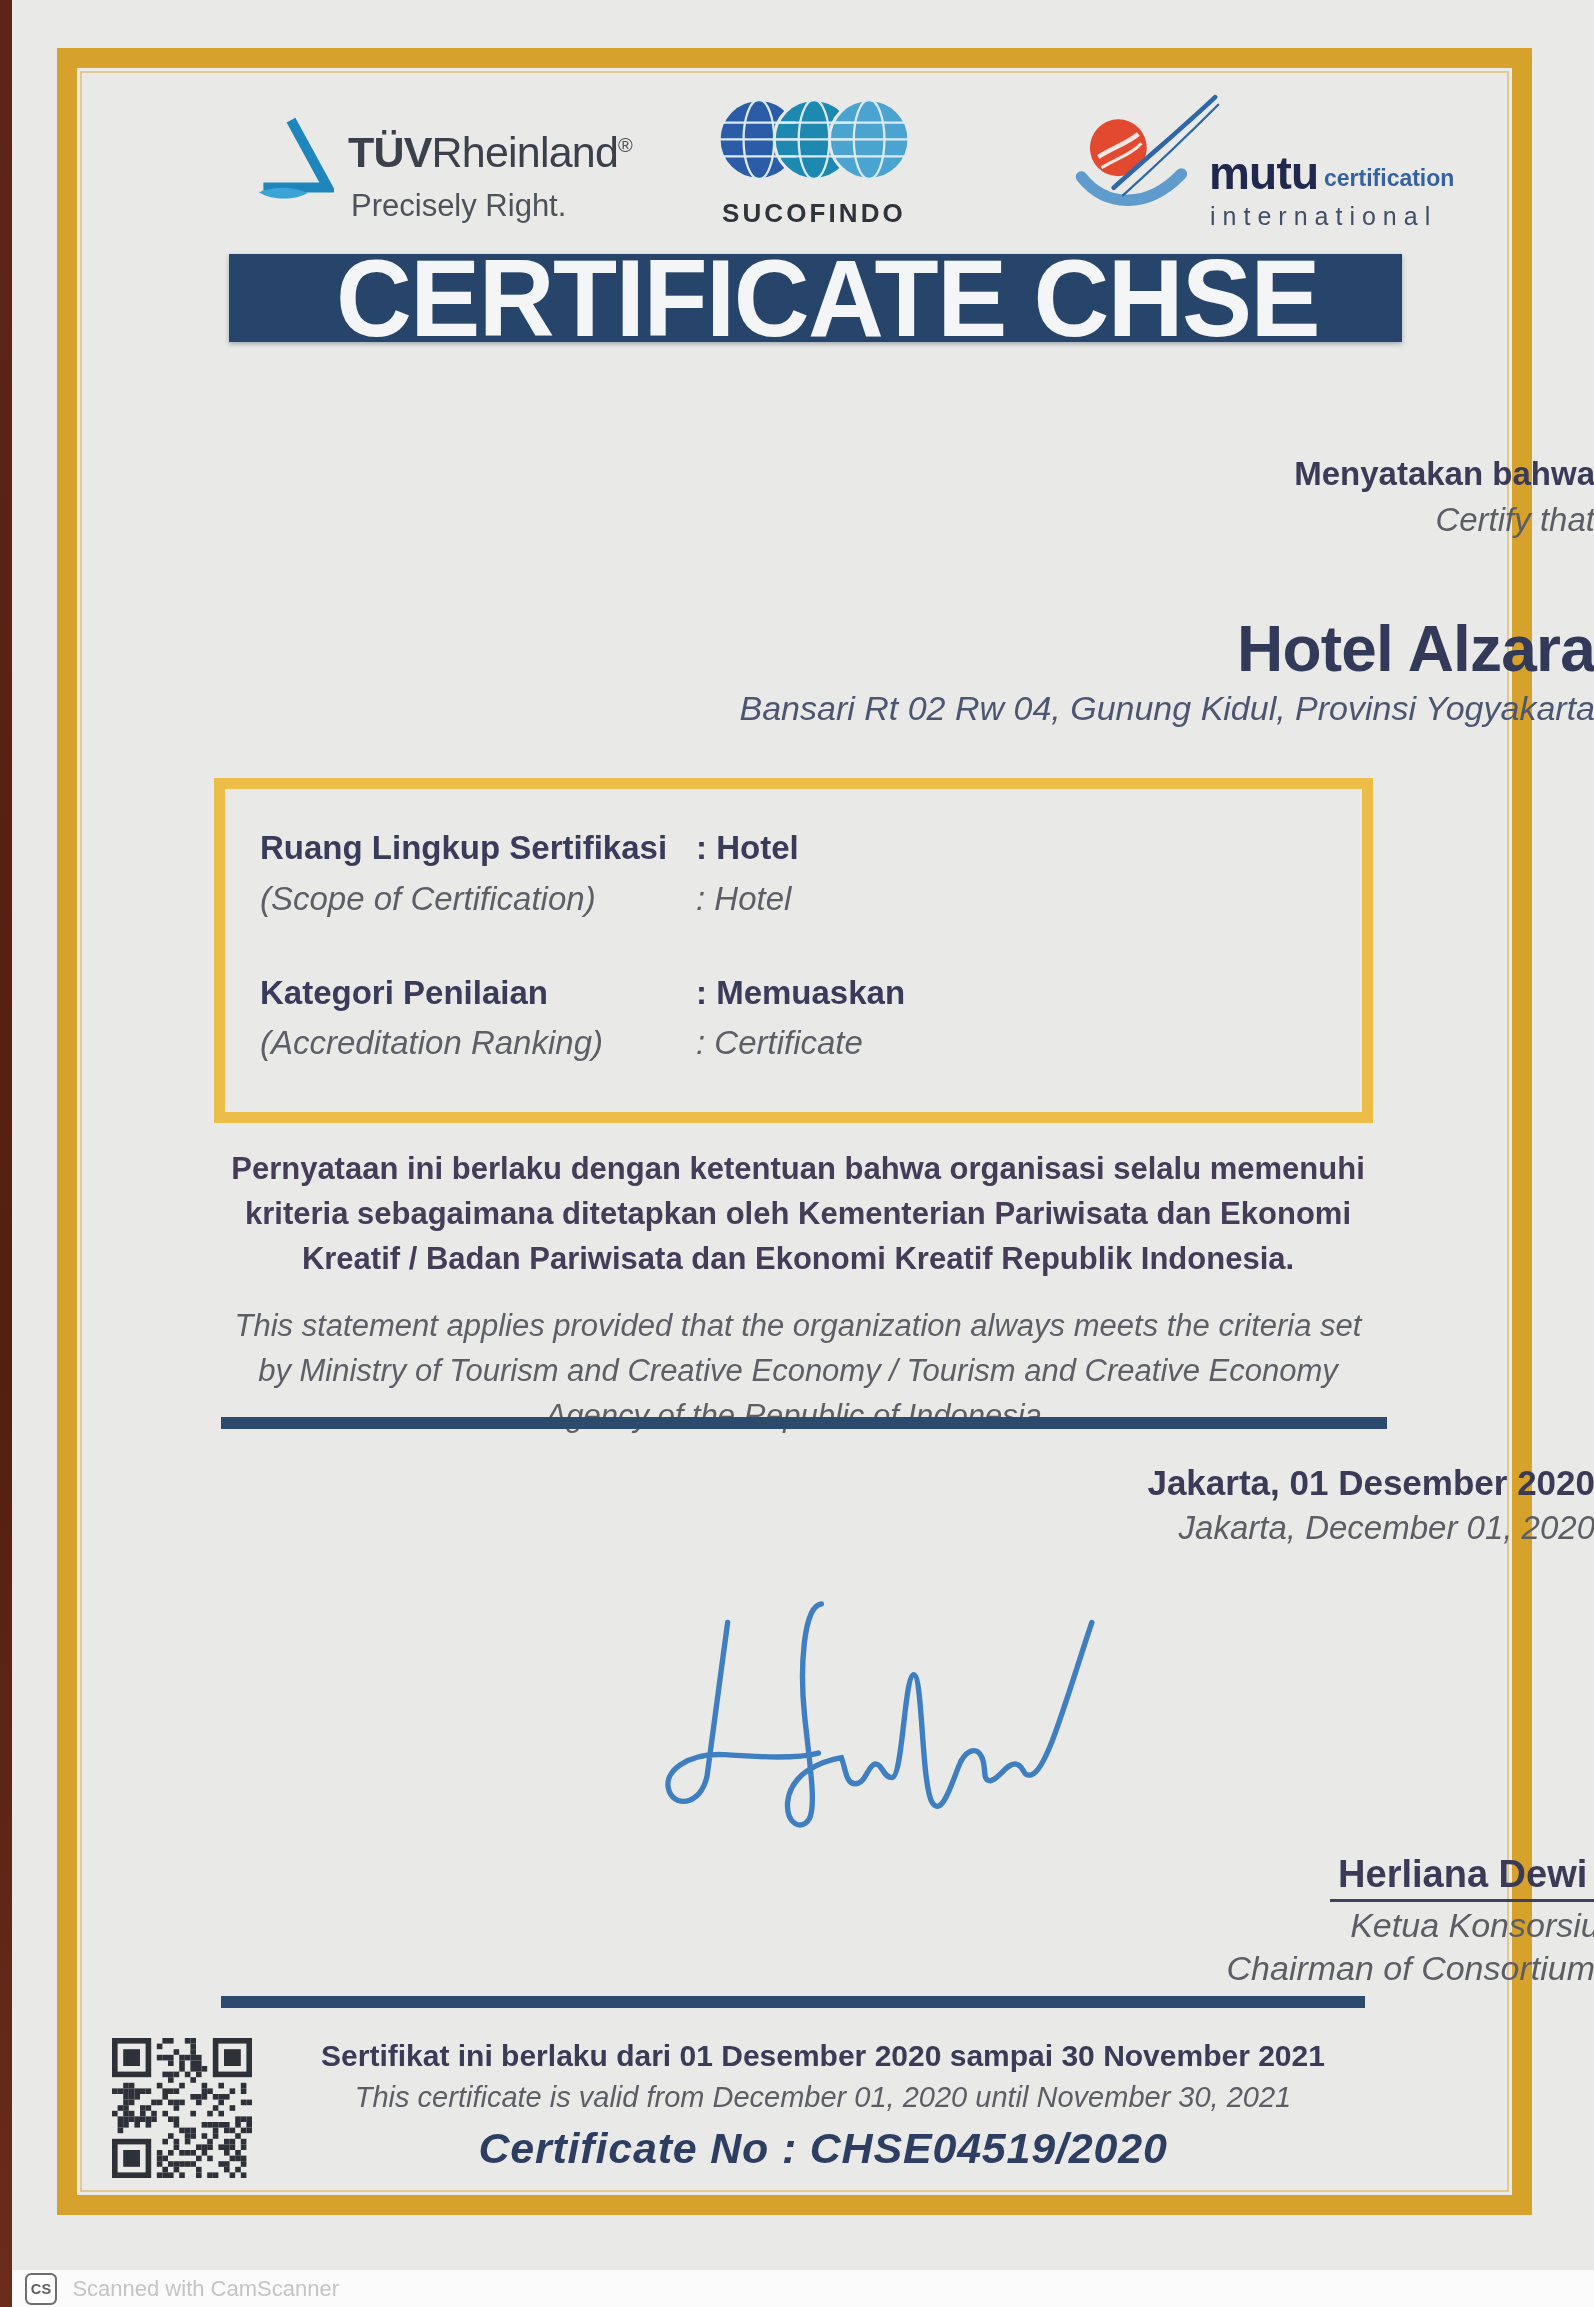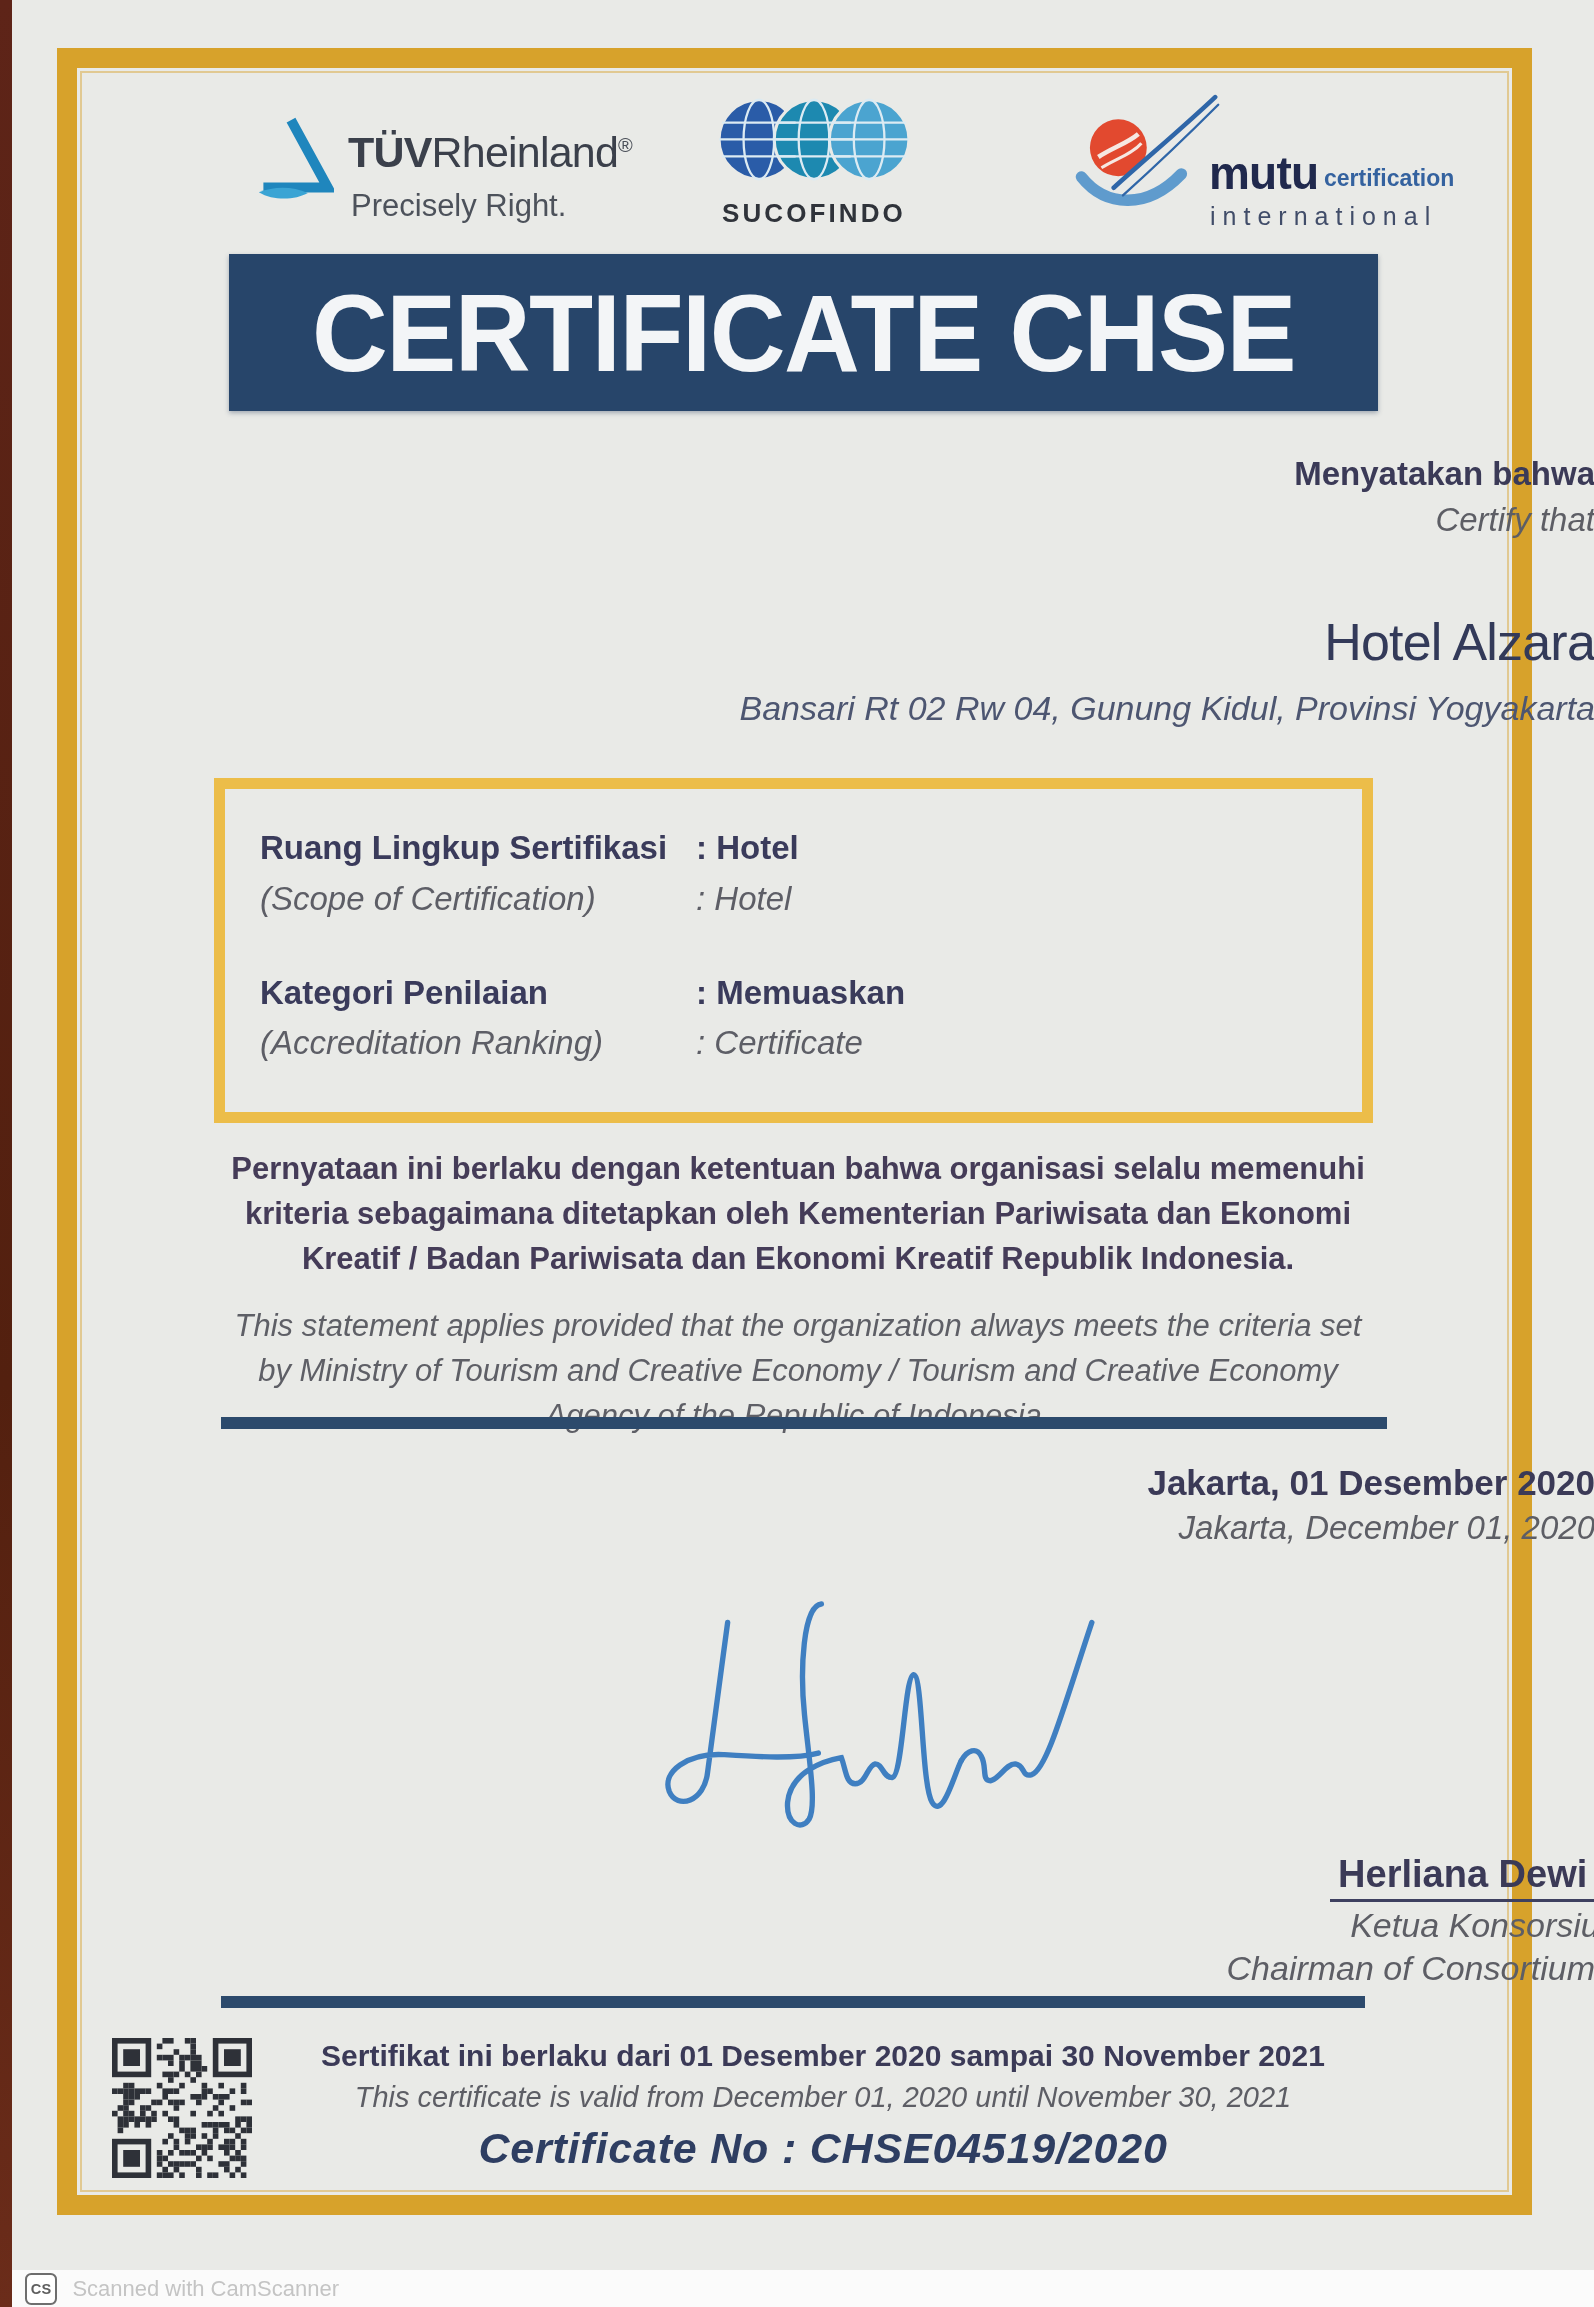--- a/index.html
+++ b/index.html
@@ -25,30 +25,30 @@
   .tuv-name sup{font-size:20px;color:#4a4f58;}
   .tuv-tagline{left:351px;top:188px;font-size:31px;color:#4d525b;}
   .suco{left:714px;top:92px;width:200px;text-align:center;}
   .suco-name{left:714px;top:198px;width:200px;text-align:center;font-weight:bold;font-size:26px;letter-spacing:3.1px;color:#2f333a;}
   .mutu{left:1069px;top:94px;width:431px;height:146px;}
   .mutu-word{left:140px;top:52px;font-size:46px;font-weight:bold;color:#20294d;position:absolute;letter-spacing:-0.8px;}
   .mutu-cert{left:255px;top:71px;font-size:23px;font-weight:bold;color:#34629f;position:absolute;}
   .mutu-intl{left:141px;top:108px;font-size:25px;color:#414d69;letter-spacing:7px;position:absolute;}
 
   
-  .banner{left:229px;top:254px;width:1149px;height:157px;background:#27456a;display:flex;align-items:center;justify-content:center;box-shadow:0 1.5px 4.6px rgba(30,50,80,.35);}
+  .banner{left:229px;top:254px;width:1149px;height:88px;background:#27456a;display:flex;align-items:center;justify-content:center;box-shadow:0 1.5px 4.6px rgba(30,50,80,.35);padding-left:24px;}
   .banner span{font-size:105px;font-weight:bold;color:#f3f5f7;letter-spacing:-1.5px;transform:scaleY(1.05);white-space:nowrap;}
 
   .ctext{left:0;width:1595px;text-align:right;}
   .id-bold{font-weight:bold;color:#3b3a57;}
   .en-italic{font-style:italic;color:#5d5e65;}
 
   #menyatakan{top:455px;font-size:33px;}
   #certify{top:501px;font-size:33px;}
-  #hotel-name{top:612px;font-size:52px;font-weight:normal;color:#333a59;letter-spacing:-0.8px;}
+  #hotel-name{top:612px;font-size:64px;font-weight:bold;color:#333a59;letter-spacing:-0.8px;}
   #address{top:689px;font-size:34px;font-style:italic;color:#4d5671;}
 
   
   .scope-box{left:214px;top:778px;width:1137px;height:323px;border:11.5px solid #ecbd49;}
   .scope-box .cell{position:absolute;font-size:33px;white-space:nowrap;}
   .lab{font-weight:bold;color:#3a3b5b;}
   .lab-en{font-style:italic;color:#5d5e66;}
   .c1{left:35px;} .c2{left:471px;}
   .ry1{top:40px;} .ry2{top:91px;} .ry3{top:185px;} .ry4{top:235px;}
 

